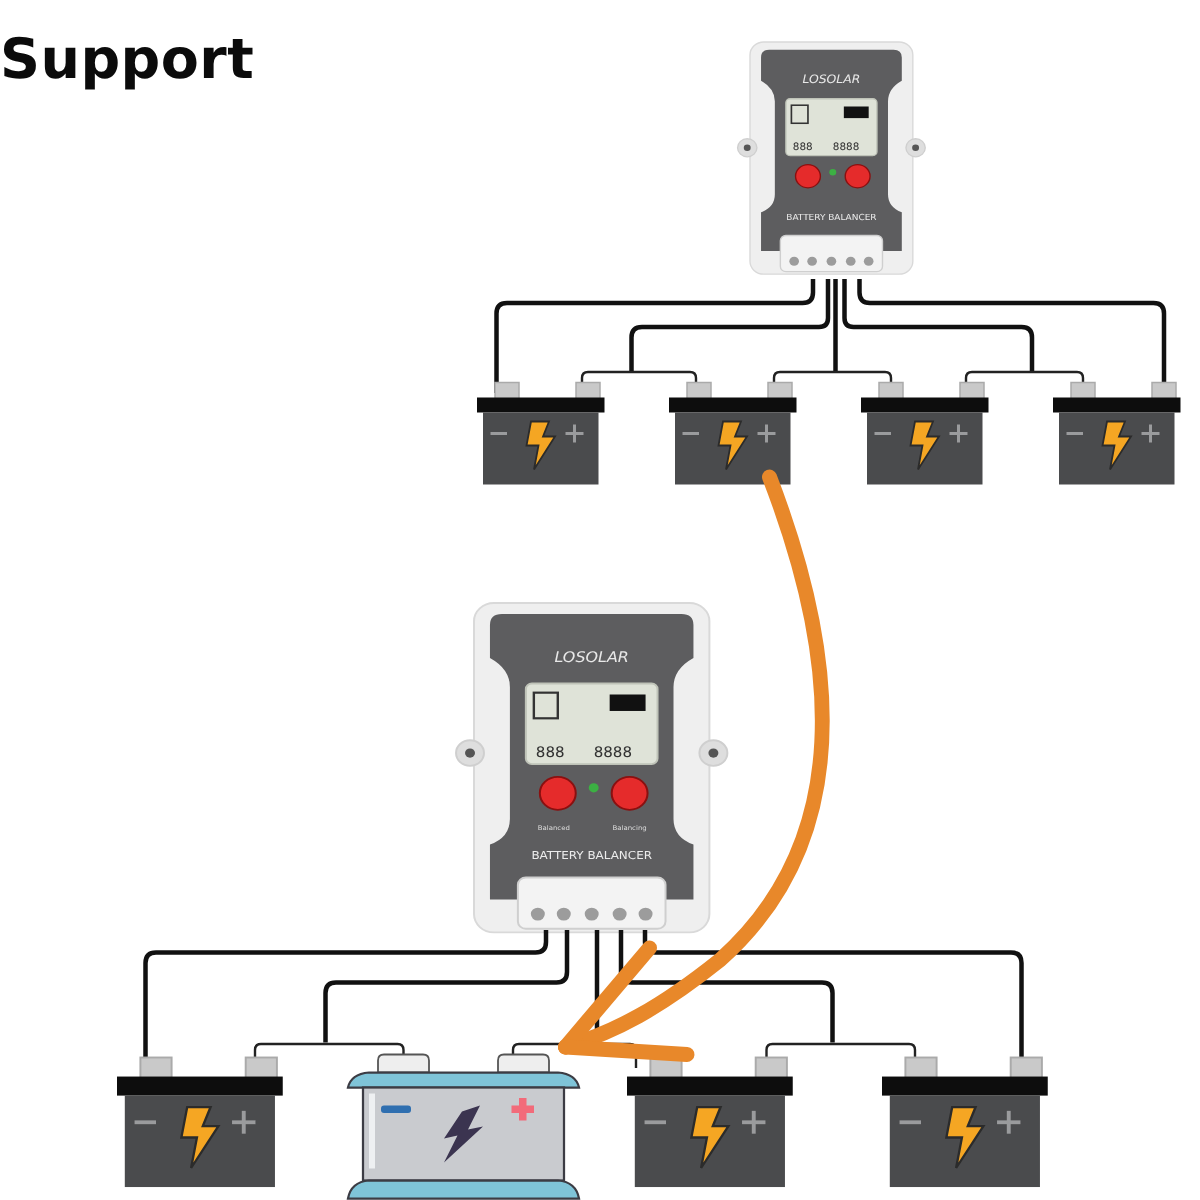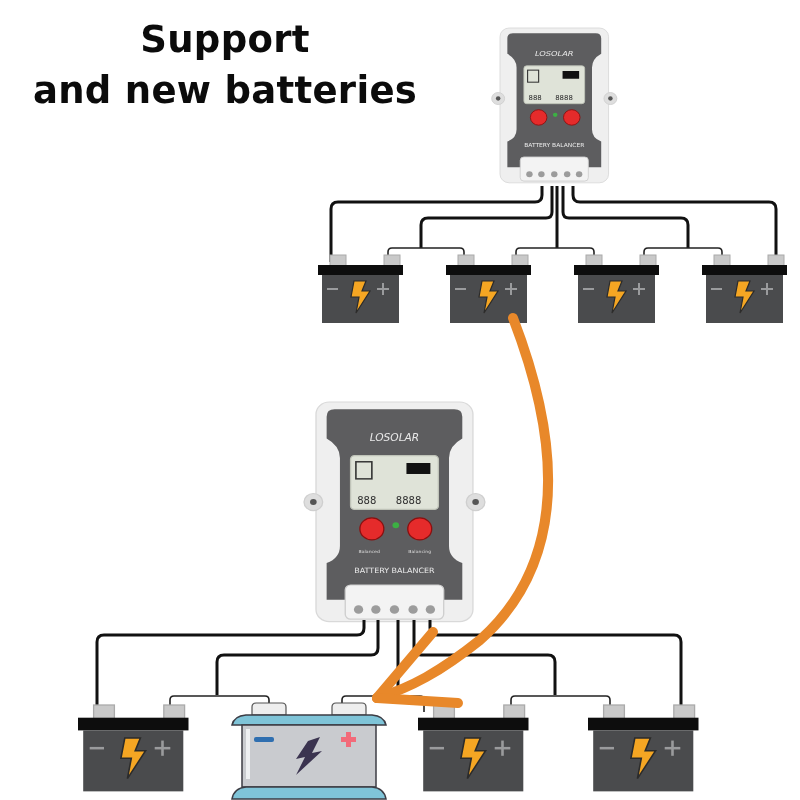--- a/index.html
+++ b/index.html
@@ -1,26 +1,25 @@
 <!DOCTYPE html>
 <html><head>
 <meta charset="utf-8">
 <style>
   html,body{margin:0;padding:0;background:#fff;}
   body{width:800px;height:800px;position:relative;overflow:hidden;font-family:"DejaVu Sans","Liberation Sans",sans-serif;}
-  #headline{position:absolute;left:0;top:14px;width:450px;text-align:center;font-weight:bold;font-size:37px;line-height:51px;color:#0b0b0b;font-family:"DejaVu Sans",sans-serif;letter-spacing:0.3px;}
+  #headline{position:absolute;left:0;top:14px;width:450px;font-weight:bold;font-size:37px;line-height:51px;color:#0b0b0b;font-family:"DejaVu Sans",sans-serif;letter-spacing:0.3px;}
   #headline span{display:block;}
   svg{position:absolute;left:0;top:0;}
 </style>
 </head>
 <body>
 
 <div id="headline">
   <span>Support</span>
-  <span>and new batteries</span>
 </div>
 
 <svg width="800" height="800" viewBox="0 0 800 800">
   <defs>
 
     <g id="old-batt">
       <rect x="12" y="0" width="16" height="12" fill="#c9c9c9" stroke="#aaa" stroke-width="1"></rect>
       <rect x="66" y="0" width="16" height="12" fill="#c9c9c9" stroke="#aaa" stroke-width="1"></rect>
       <rect x="0" y="10" width="85" height="10" fill="#0d0d0d"></rect>
       <rect x="4" y="20" width="77" height="48" fill="#4a4b4d"></rect>

